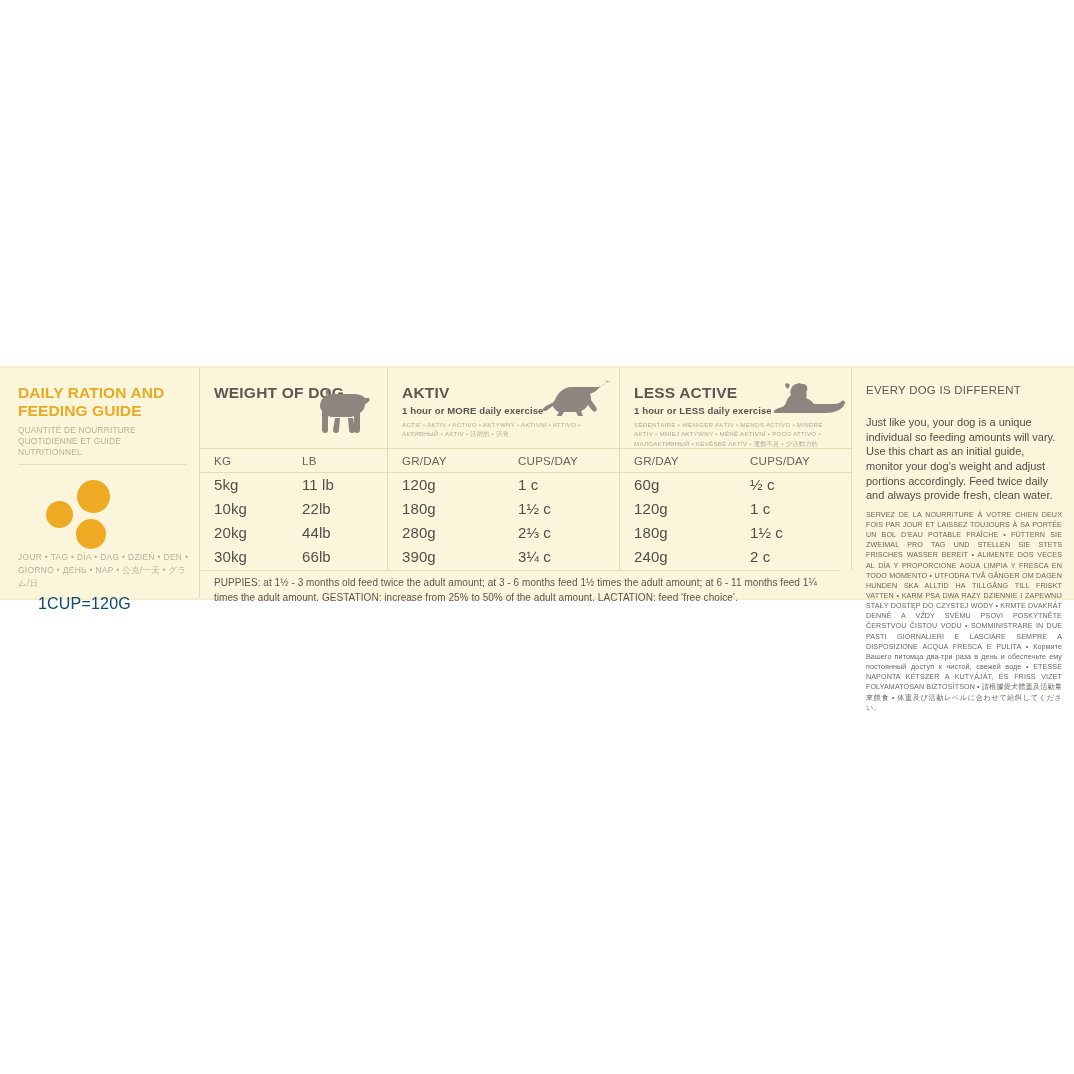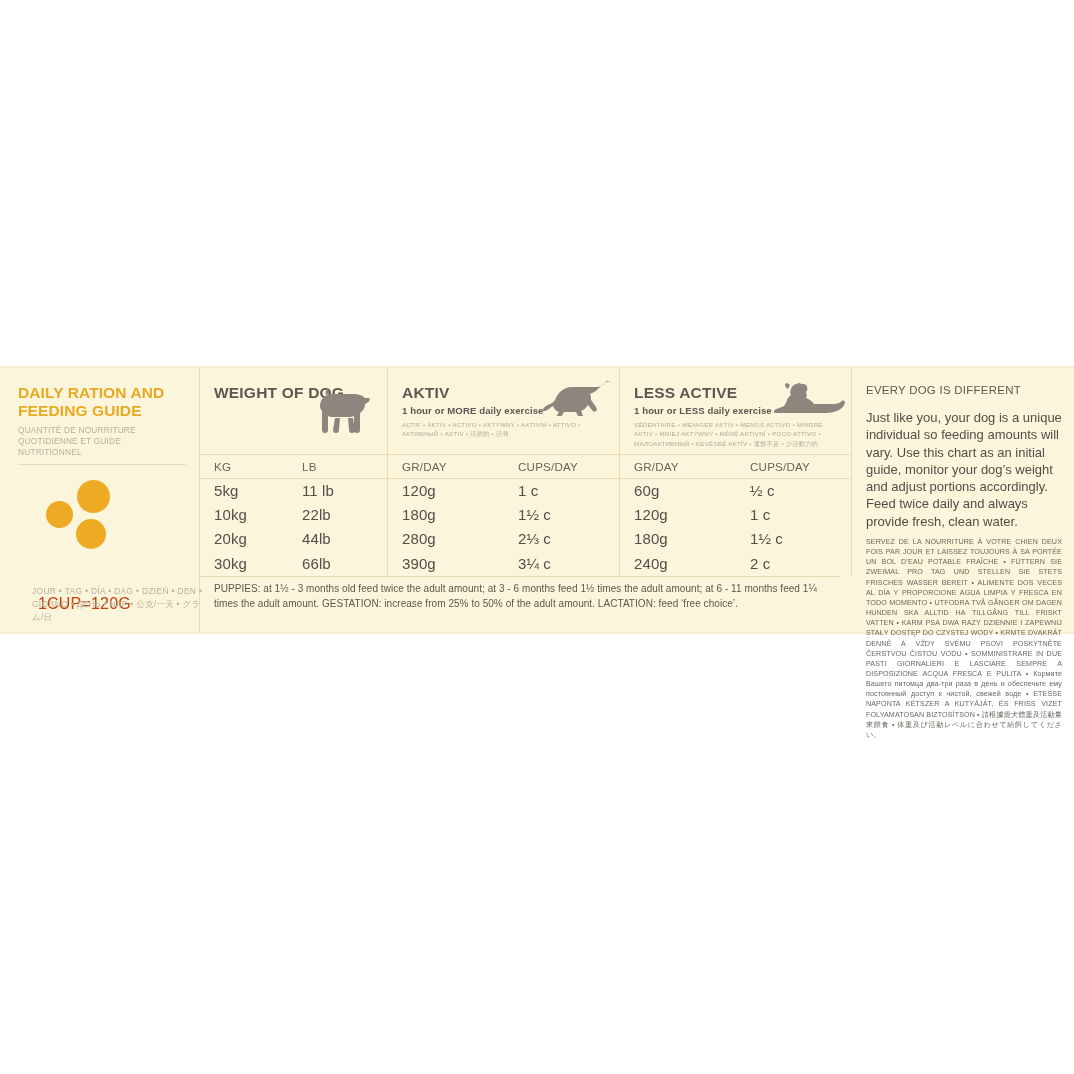--- a/index.html
+++ b/index.html
@@ -6,21 +6,21 @@
   html, body {
     width: 1074px; height: 1074px;
     background: #ffffff;
     font-family: "Liberation Sans", sans-serif;
   }
   .stage { position: relative; width: 1074px; height: 1074px; background:#fff; }
 
   .panel {
     position: absolute;
     left: 0; top: 366px;
-    width: 1074px; height: 268px;
+    width: 1074px; height: 234px;
     background: #fbf5dc;
     border-top: 2px solid #f6edcb;
     border-bottom: 2px solid #f6edcb;
     display: flex;
     justify-content: center;
   }
 
   
   .brand {
     width: 200px;
@@ -72,29 +72,29 @@
     color: #fbf5dc;
     font-size: 9.6px;
     font-weight: bold;
     letter-spacing: .1px;
     white-space: nowrap;
   }
   .bowl-label i { font-size: 8px; font-weight: normal; }
 
   .cup-eq {
     margin-top: 2px;
-    color: #c2410c;
+    color: #0c4a6e;
     font-size: 16px;
     font-weight: 500;
     letter-spacing: .2px;
     padding-left: 20px;
   }
   .brand-langs {
     position: absolute;
-    left: 32px; bottom: 8px;
+    left: 18px; bottom: 8px;
     width: 176px;
     color: #b8b09b;
     font-size: 8.4px;
     line-height: 1.55;
     letter-spacing: .35px;
   }
 
   
   .table-area { flex: 1 1 auto; display: flex; flex-direction: column; position: relative; }
   .col-heads { display: flex; height: 86px; }
@@ -174,23 +174,23 @@
     width: 245px;
     padding: 16px 12px 8px 14px;
   }
   .ev-title {
     color: #5e5651;
     font-size: 11.4px;
     font-weight: 500;
     letter-spacing: .3px;
   }
   .ev-body {
-    margin-top: 13px;
+    margin-top: 19px;
     color: #544d47;
-    font-size: 13px;
+    font-size: 11px;
     line-height: 1.33;
     letter-spacing: 0px;
   }
   .ev-langs {
     margin-top: 7px;
     color: #6e665e;
     font-size: 7.15px;
     line-height: 1.42;
     letter-spacing: .1px;
     text-align: justify;

